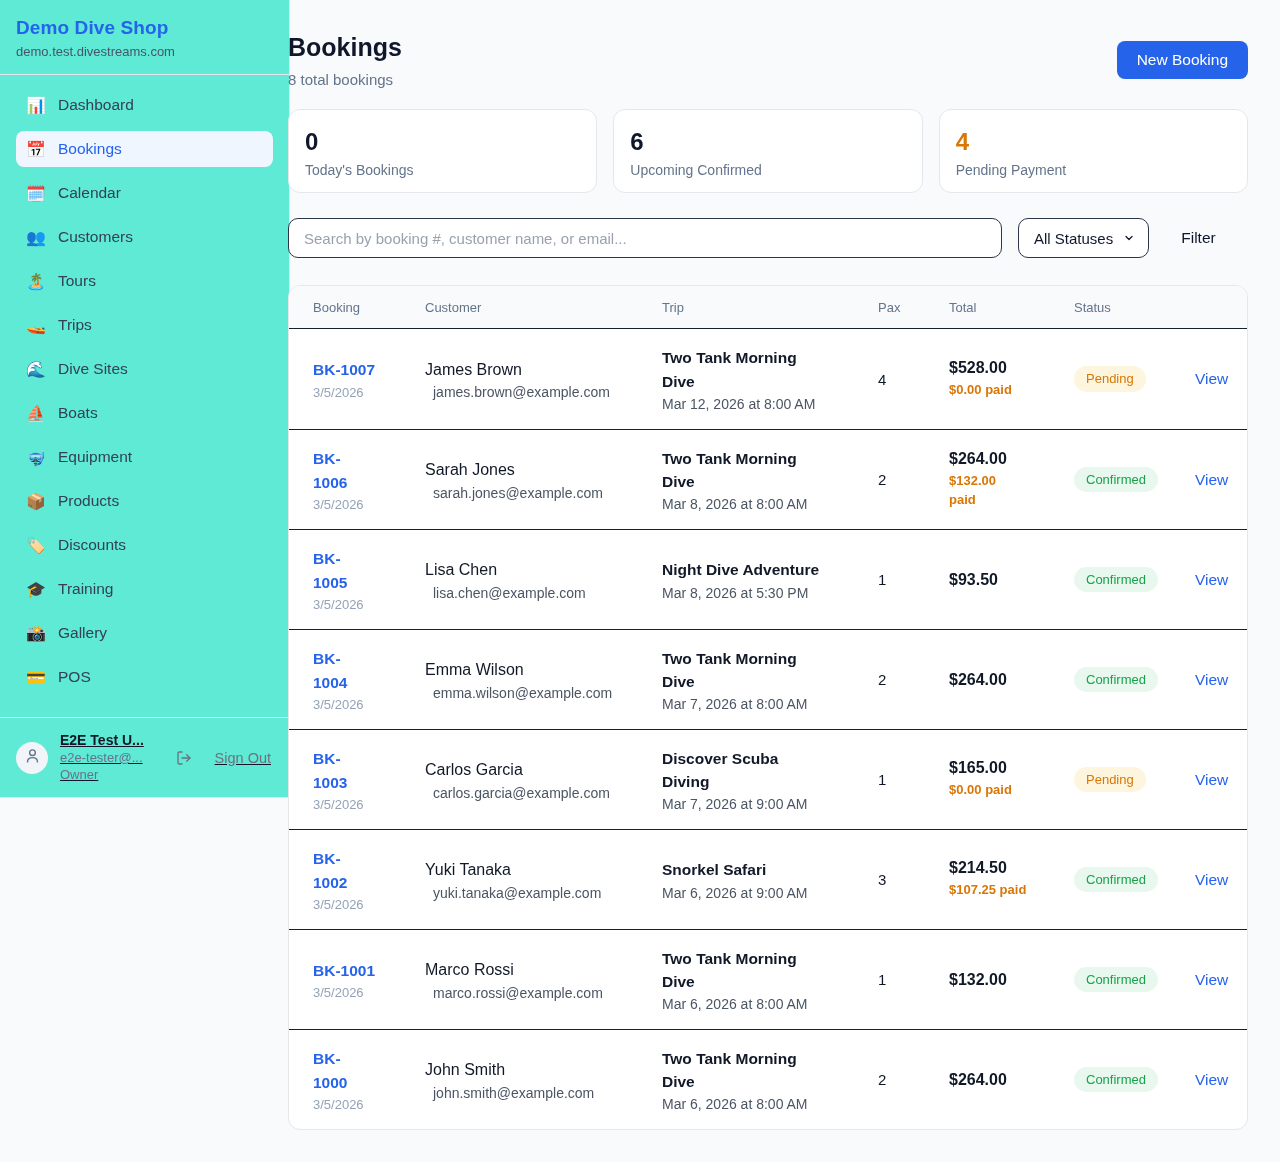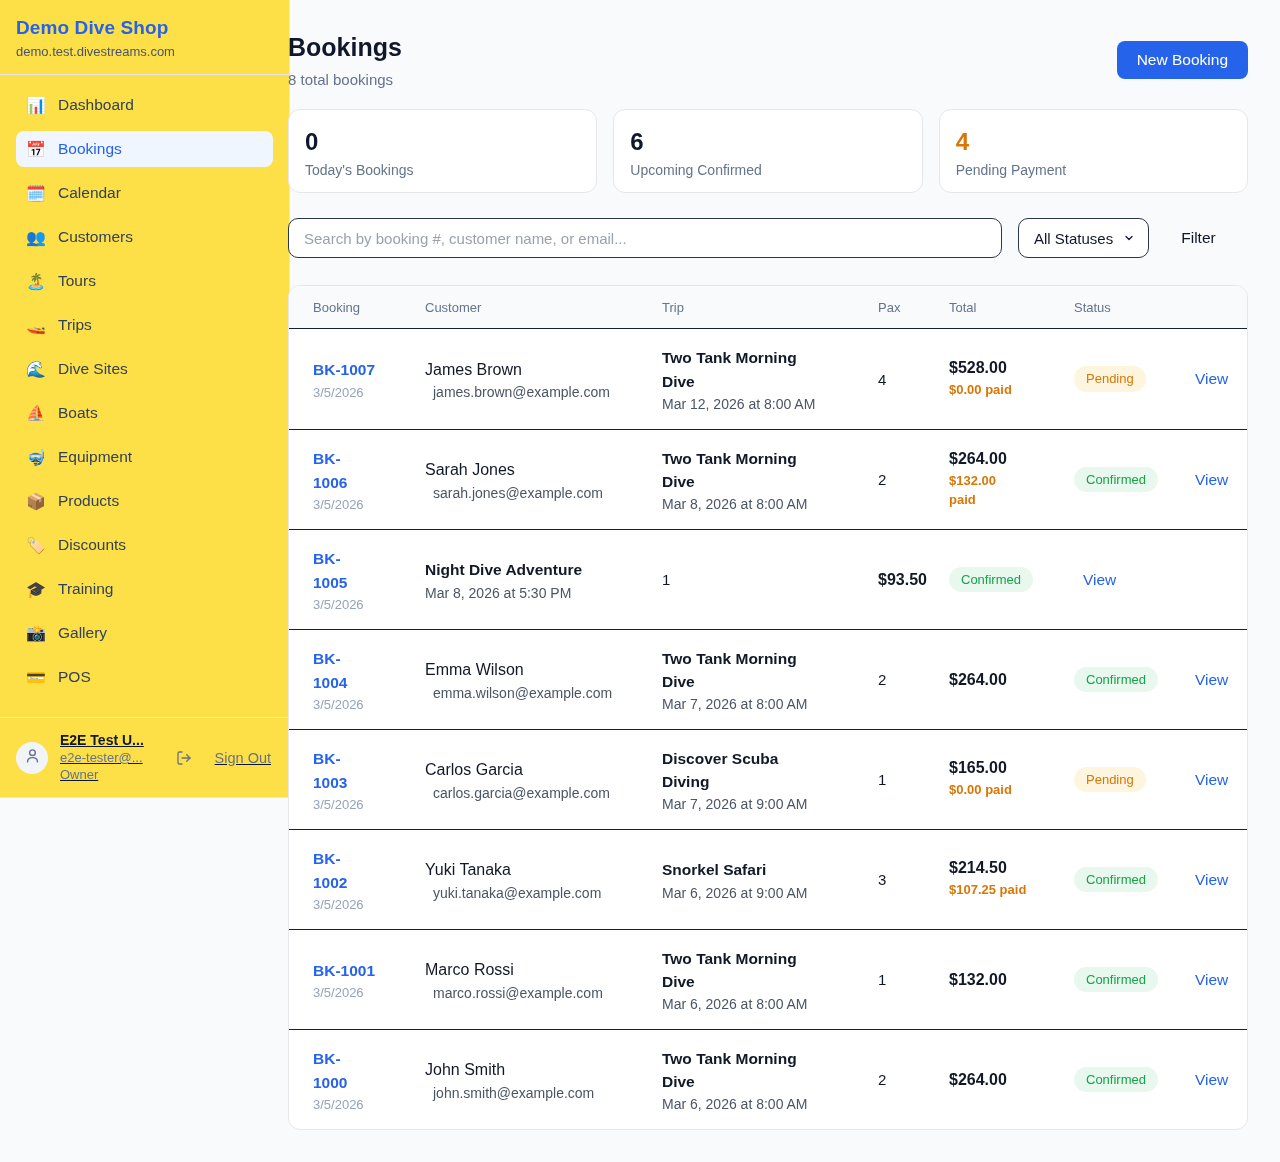--- a/index.html
+++ b/index.html
@@ -21,21 +21,21 @@
   html,body{width:1280px;height:1162px;overflow:hidden;}
   body{
     font-family:"Liberation Sans", sans-serif;
     background:var(--page_bg);
     color:var(--text_dark);
     -webkit-font-smoothing:antialiased;
   }
   
   .sidebar{
     position:absolute;left:0;top:0;width:290px;height:798px;
-    background:#fde047;border-right:1px solid var(--border_light);
+    background:#5eead4;border-right:1px solid var(--border_light);
     border-bottom:1px solid var(--border_light);
     display:flex;flex-direction:column;
   }
   .shop-header{padding:17px 16px 15px;border-bottom:1px solid var(--border_light);}
   .shop-name{font-size:19px;font-weight:700;color:var(--accent);letter-spacing:.1px;}
   .shop-domain{font-size:13px;color:#475569;margin-top:5px;}
   .nav{padding:12px 16px 0;flex:1;}
   .nav-item{
     display:flex;align-items:center;gap:12px;
     height:36px;padding:0 10px;border-radius:8px;margin-bottom:8px;
@@ -320,20 +320,24 @@
     <div class="col-view">
       <a class="view-link">View</a>
     </div>
   </div>
 
   <div class="trow">
     <div>
       <a class="bk-link">BK-<br>1005</a>
       <div class="bk-date">3/5/2026</div>
     </div>
+    <div>
+      <div class="cust-name">Lisa Chen</div>
+      <div class="cust-email">lisa.chen@example.com</div>
+    </div>
     <div class="col-trip">
       <div class="trip-name">Night Dive Adventure</div>
       <div class="trip-date">Mar 8, 2026 at 5:30 PM</div>
     </div>
     <div class="col-pax">1</div>
     <div>
       <div class="total-amt">$93.50</div>
 
     </div>
     <div>

